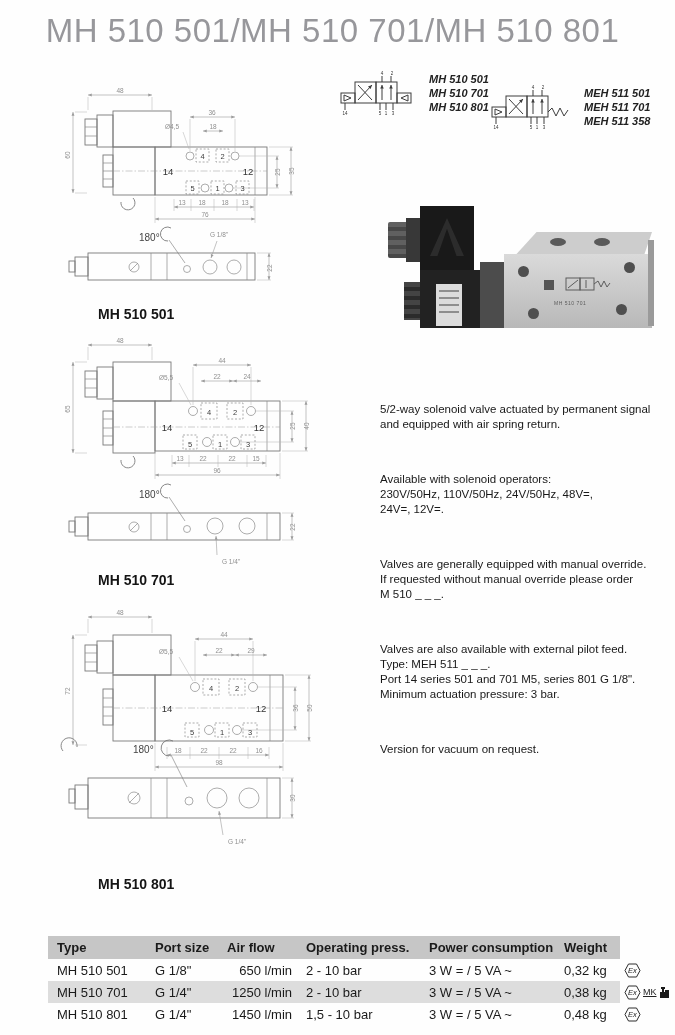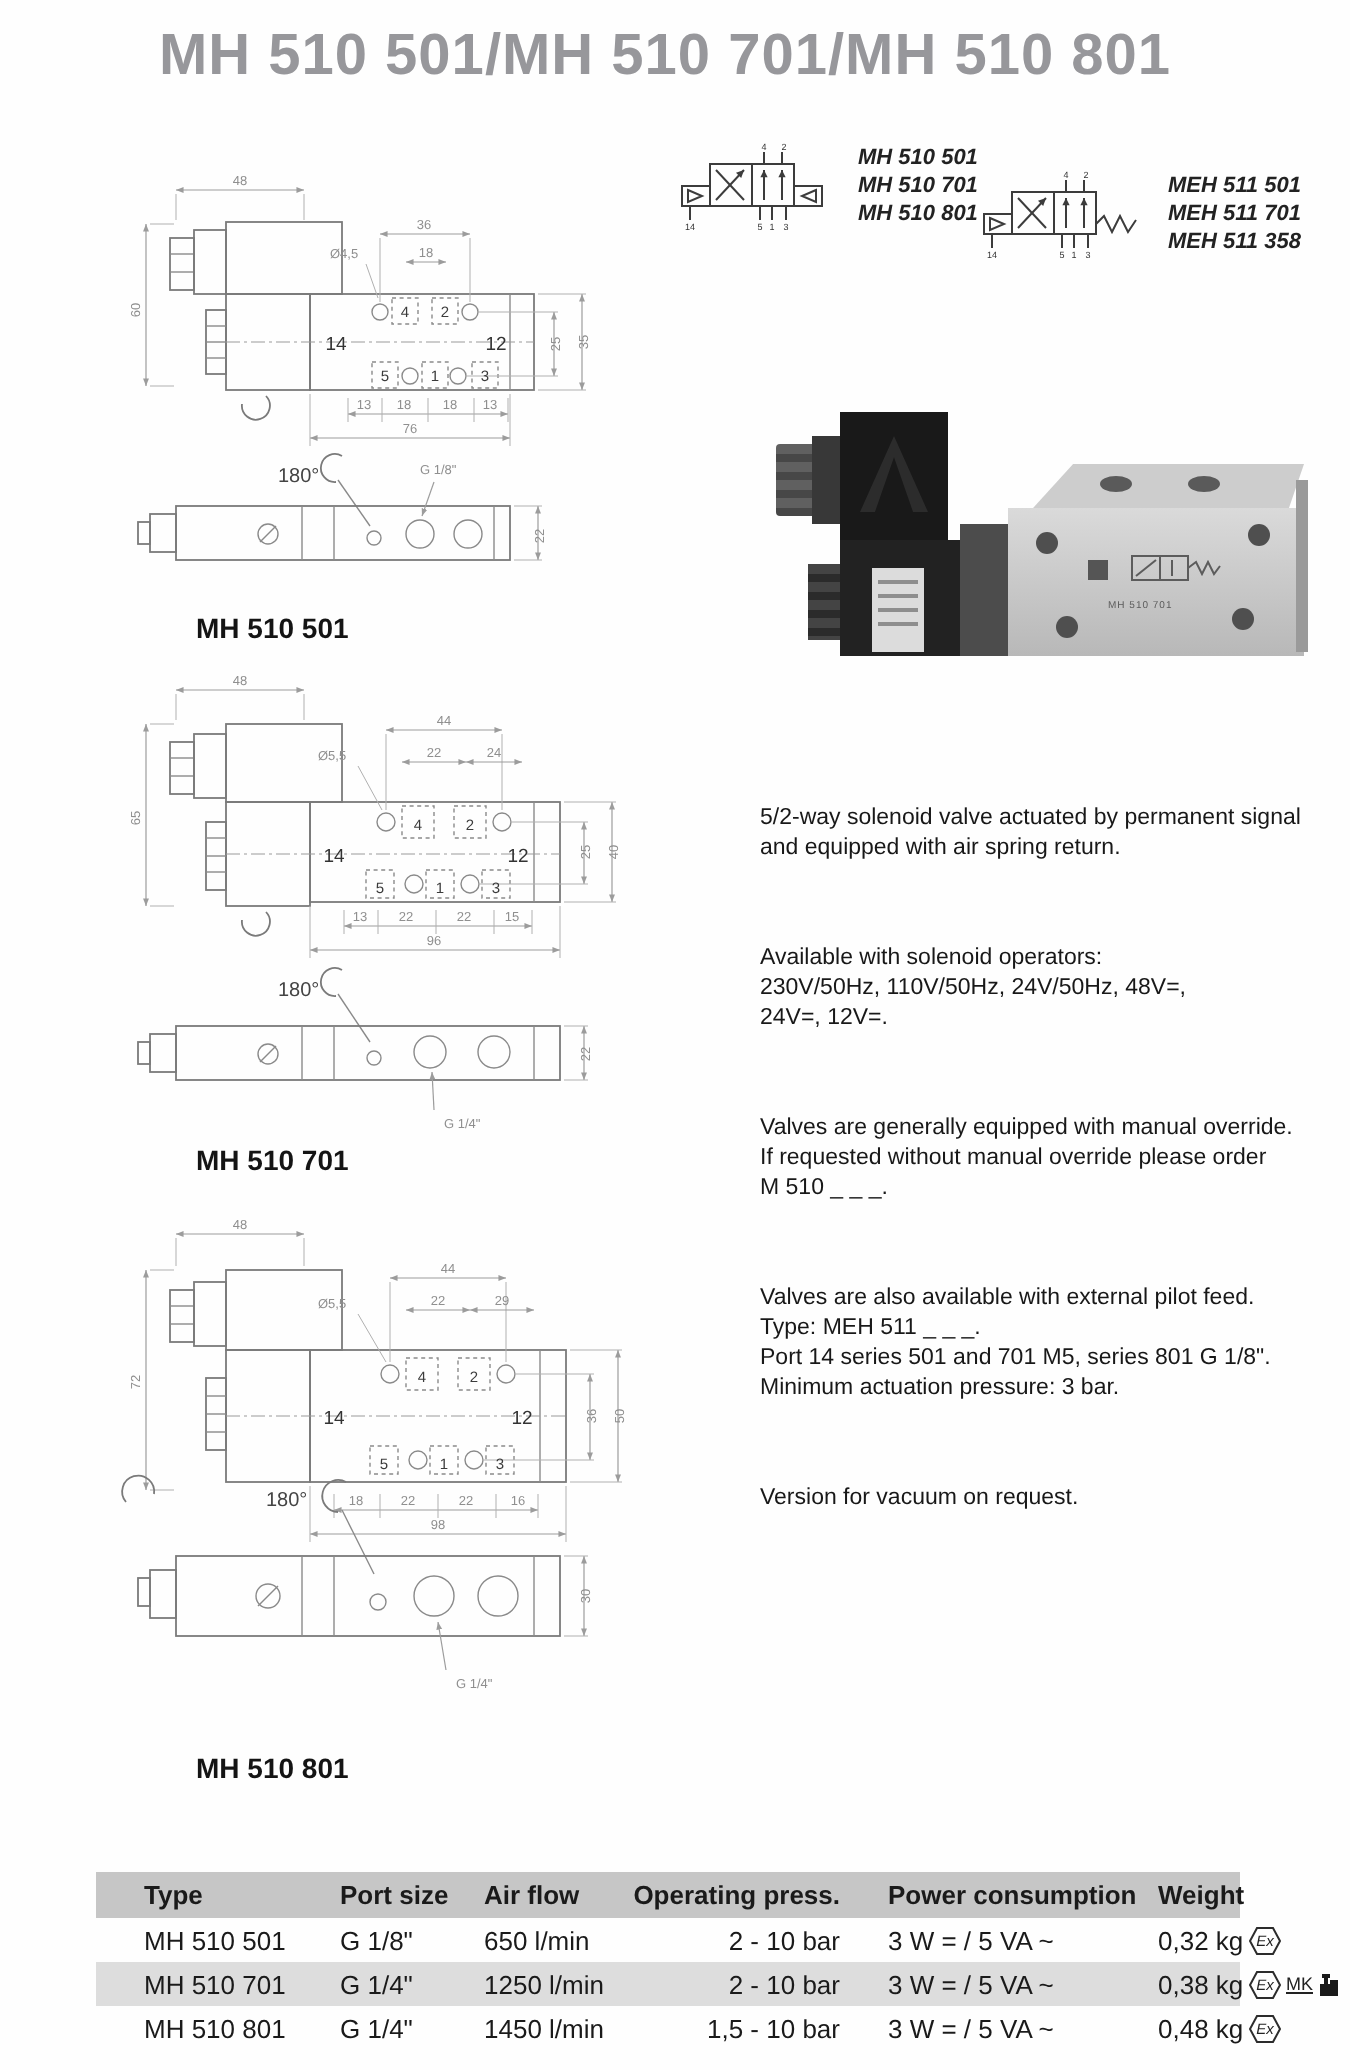--- a/index.html
+++ b/index.html
@@ -1,21 +1,21 @@
 <!DOCTYPE html>
 <html><head>
 <meta charset="utf-8">
 <style>
   * { margin:0; padding:0; box-sizing:border-box; }
   html,body { background:#fff; }
   body { font-family:"Liberation Sans", sans-serif; color:#1a1a1a; }
   .page { position:relative; width:675px; height:1035px; background:#fefefe; overflow:hidden; }
 
   .title { position:absolute; left:0; right:10px; top:12px; text-align:center;
-           font-size:29px; font-weight:bold; color:#97979b; letter-spacing:0.5px; }
+           font-size:33px; font-weight:normal; color:#97979b; letter-spacing:0.5px; }
 
   
   .symgroup { position:absolute; display:flex; align-items:flex-start; }
   .symlabels { font-style:italic; font-weight:bold; font-size:11px; color:#222; line-height:14px; margin-left:6px; margin-top:2px; }
   svg .sline { stroke:#3c3c3c; stroke-width:1; fill:none; }
   svg .sfill { fill:#3c3c3c; }
   svg .stiny { font-size:4.5px; fill:#333; }
 
   
   .drw { position:absolute; }
@@ -54,23 +54,23 @@
 
   
   .desc { position:absolute; left:380px; top:362px; width:292px; font-size:11.5px; line-height:15px; color:#181818; }
   .desc p { margin-bottom:15px; white-space:pre-line;margin-top:40px; }
 
   
   .spec { position:absolute; left:48px; top:936px; width:572px; font-size:13px; }
   .srow { display:grid; grid-template-columns:98px 72px 88px 114px 135px 65px; align-items:center; height:22px; }
   .srow.head { background:#c6c6c6; font-weight:bold; height:23px; }
   .srow.alt { background:#dddddd; }
-  .srow > span { padding-left:24px; white-space:nowrap; }
+  .srow > span { padding-left:9px; white-space:nowrap; }
   .srow > .c3 { text-align:right; padding-right:14px; }
-  .srow > .c4 { text-align:right; padding-left:0; }
+  .srow > .c4 { text-align:left; padding-left:0; }
   .badges { position:absolute; left:624px; top:936px; width:50px; }
   .brow { display:flex; align-items:center; gap:2px; height:22px; }
   .brow:first-child { margin-top:23px; }
   .mk { font-size:9px; color:#222;text-decoration:underline; }
   .extxt { font-family:"Liberation Sans",sans-serif; font-style:italic; font-size:7.5px; fill:#222; text-anchor:middle; }
 </style>
 </head>
 <body>
 
 <div class="page">

